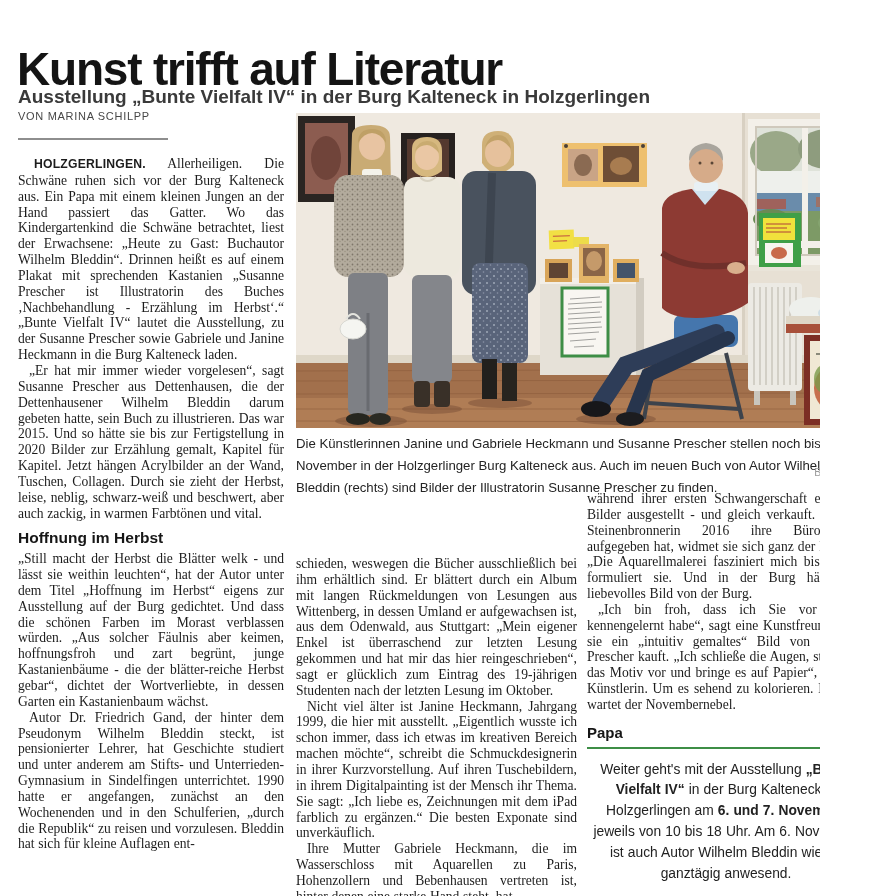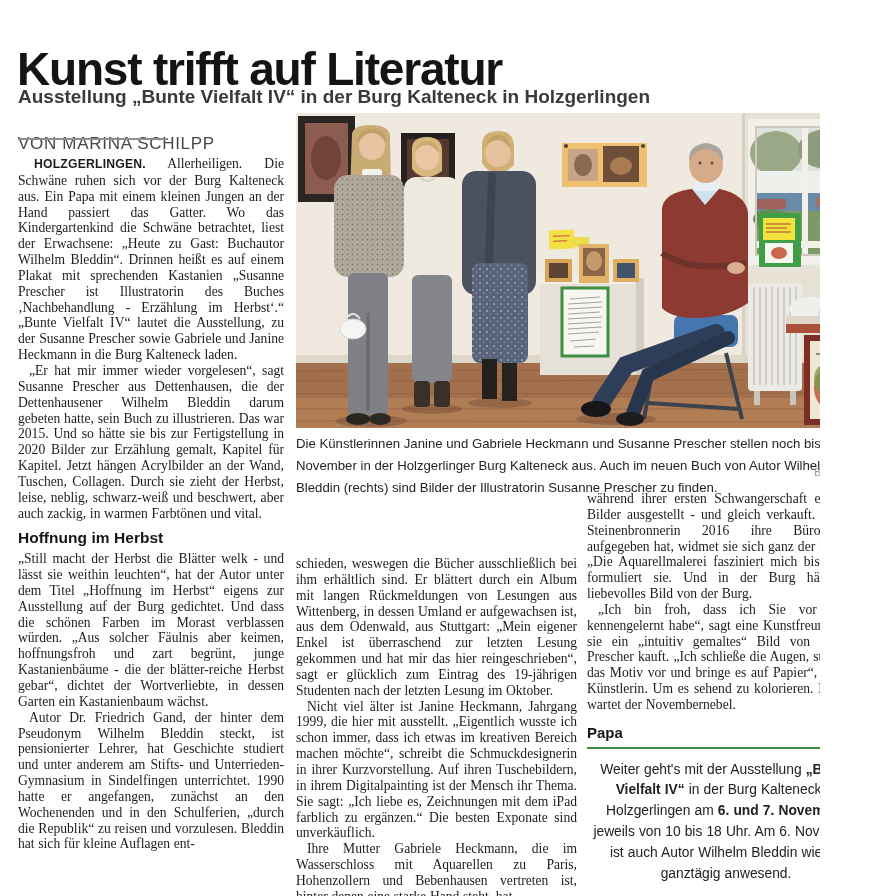--- a/index.html
+++ b/index.html
@@ -3,22 +3,22 @@
 <meta charset="utf-8">
 <style>
   html,body{margin:0;padding:0;background:#ffffff;}
   .page{position:relative;width:820px;height:896px;background:#ffffff;overflow:hidden;
         font-family:"Liberation Serif",serif;color:#1c1c1c;}
   .headline{position:absolute;left:17px;top:14px;width:840px;
         font-family:"Liberation Sans",sans-serif;font-weight:bold;
         font-size:46px;line-height:1.05;letter-spacing:-1.2px;color:#141414;}
   .subtitle{position:absolute;left:18px;top:86px;width:820px;
         font-family:"Liberation Sans",sans-serif;font-size:19px;color:#3a3a3a;font-weight:bold;}
-  .byline{position:absolute;left:18px;top:134px;
-        font-family:"Liberation Sans",sans-serif;font-size:17px;letter-spacing:.7px;color:#474747;}
+  .byline{position:absolute;left:18px;top:110px;
+        font-family:"Liberation Sans",sans-serif;font-size:11px;letter-spacing:.7px;color:#474747;}
   .byline-rule{position:absolute;left:18px;top:138px;width:150px;height:2px;background:#8e8e8e;}
   .col{position:absolute;font-size:13.6px;line-height:15.85px;text-align:justify;
         hyphens:auto;-webkit-hyphens:auto;word-spacing:.02em;}
   .col p{margin:0;}
   .col p.indent{text-indent:11px;}
   .col1{left:18px;top:156px;width:266px;height:740px;overflow:hidden;}
   .col2{left:296px;top:508px;width:281px;height:405px;overflow:hidden;margin-top:48px;}
   .col3{left:587px;top:491px;width:278px;height:405px;overflow:hidden;}
   .lead{font-family:"Liberation Sans",sans-serif;font-weight:bold;font-size:12.2px;letter-spacing:.2px;padding-left:16px;}
   .b{font-weight:bold;}

